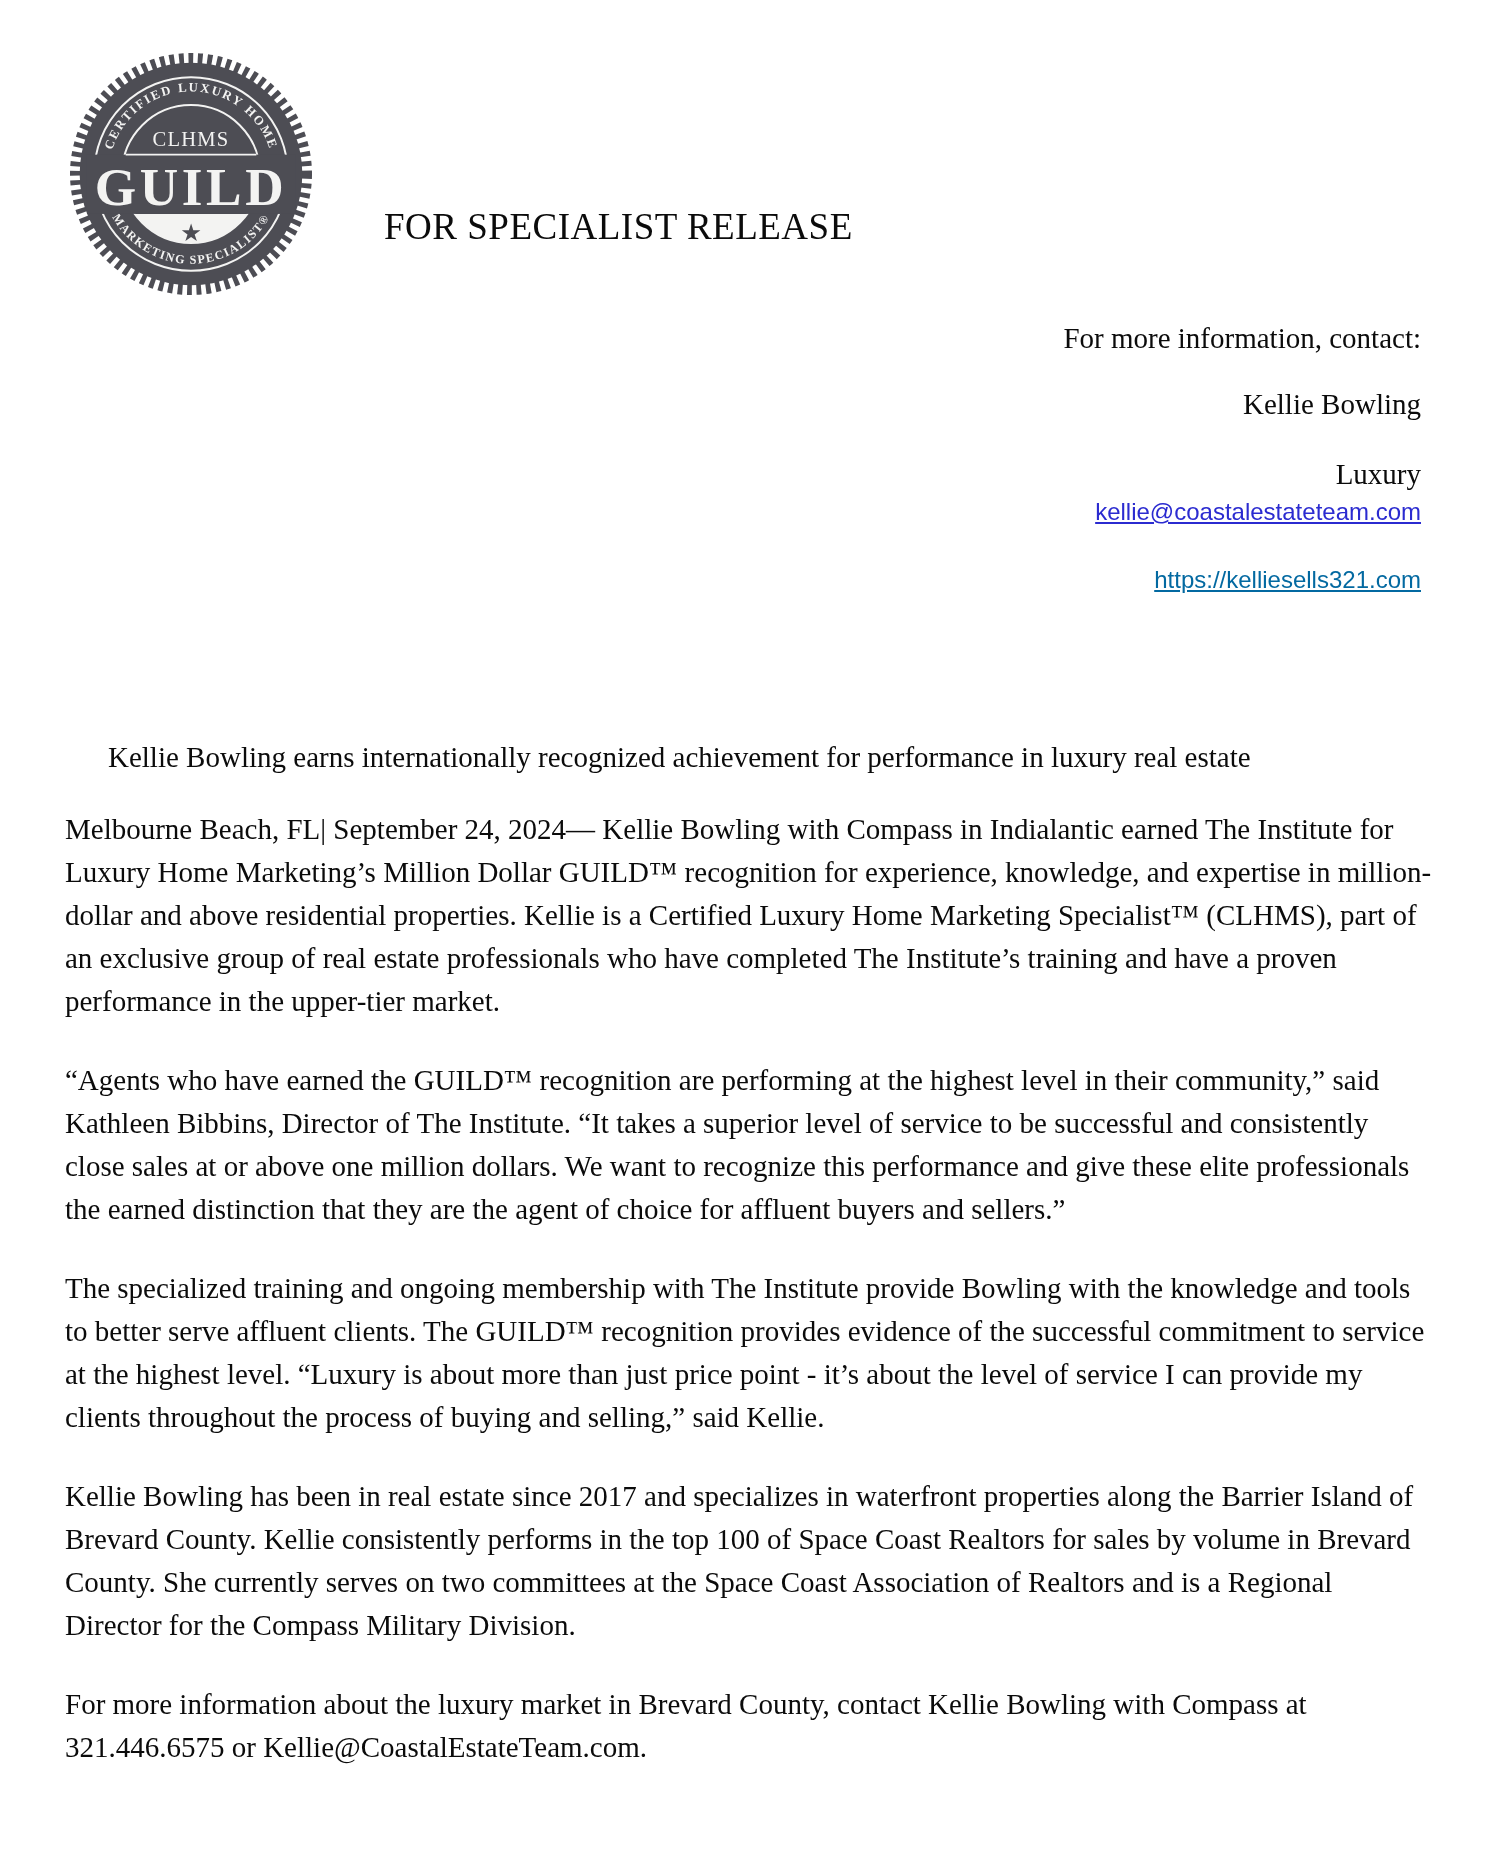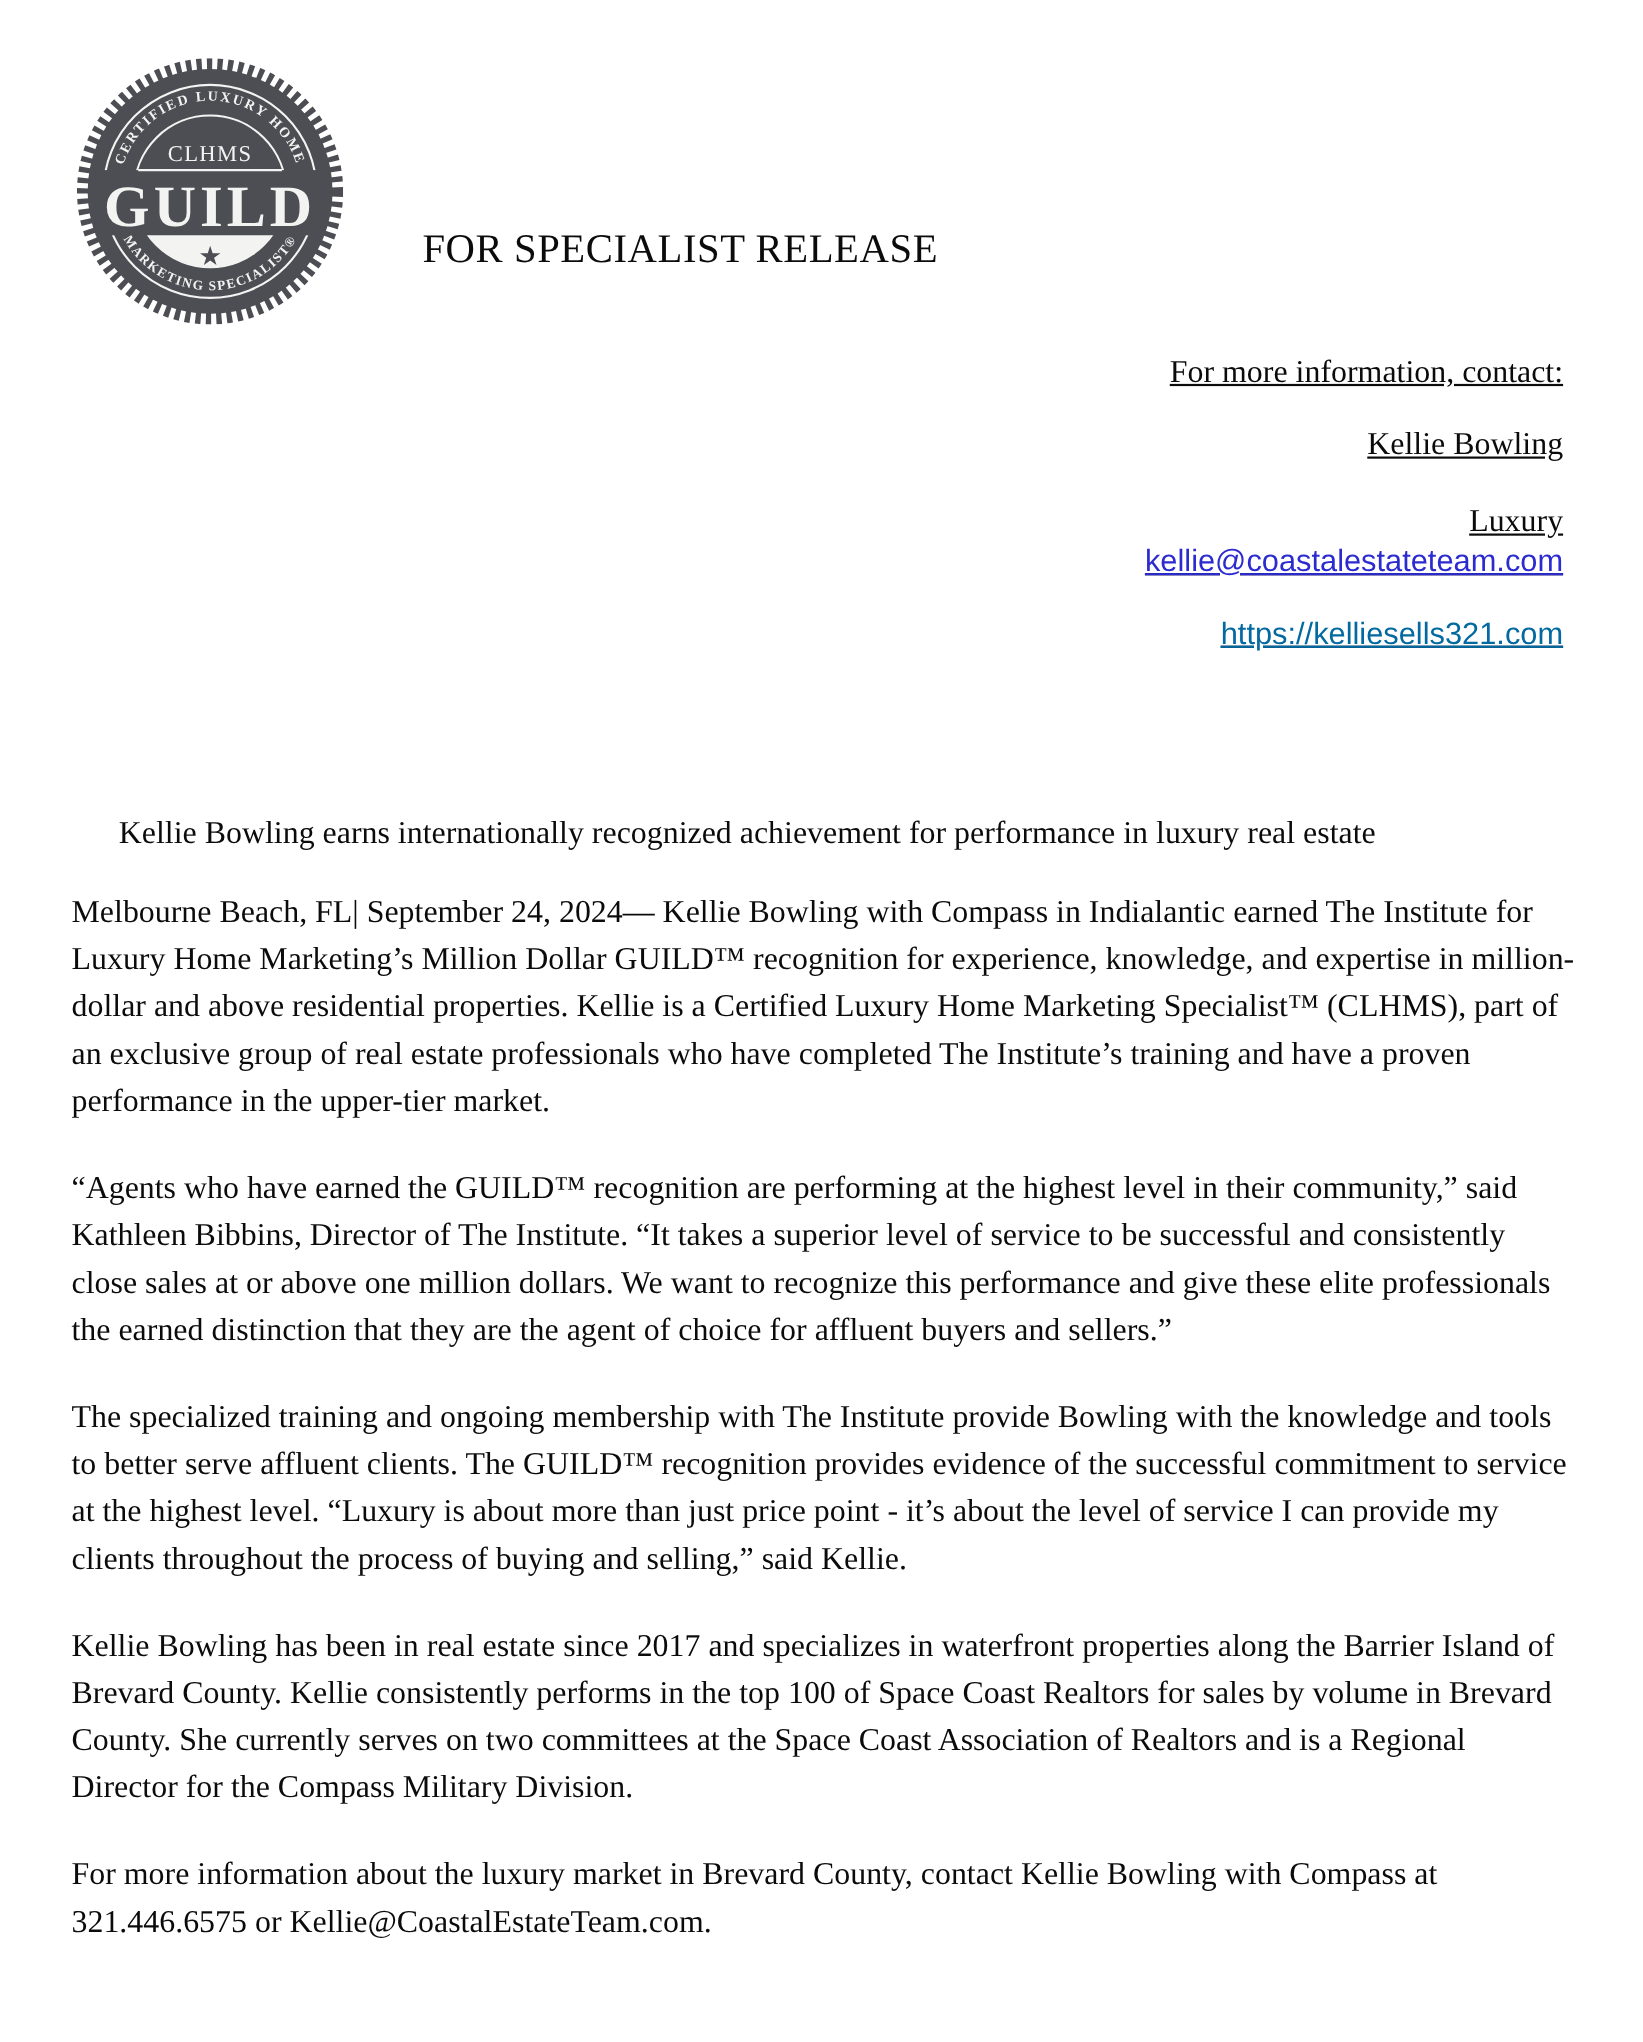--- a/index.html
+++ b/index.html
@@ -9,30 +9,30 @@
   }
   .seal { position: absolute; left: 70px; top: 53px; width: 242px; height: 242px; }
   .seal svg { width: 100%; height: 100%; display: block; }
   .seal-serif { font-family: "Liberation Serif", serif; }
   .release-banner {
     position: absolute; left: 384px; top: 205px;
     font-size: 37px; letter-spacing: 0.5px; white-space: nowrap;
   }
   .contact-block {
     position: absolute; top: 320px; right: 73px;
-    text-align: right; font-size: 29px; line-height: 36px; text-decoration: underline;
+    text-align: right; font-size: 29px; line-height: 36px;
   }
   .contact-heading { margin-bottom: 30px; }
   .contact-name    { margin-bottom: 34px; }
   .contact-company { margin-bottom: 0; }
   .contact-phone   { margin-bottom: 38px; }
   .contact-link-row { margin-bottom: 30px; }
   .contact-link {
     font-family: "Liberation Sans", sans-serif;
-    font-size: 28px; text-decoration: underline; cursor: pointer;
+    font-size: 24px; text-decoration: underline; cursor: pointer;
   }
   .main-text {
     position: absolute; left: 65px; top: 736px; width: 1368px;
     font-size: 29px; line-height: 43px;
   }
   .headline { margin: 0 0 29px 0; text-indent: 43px; }
   .main-text p.body-par { margin: 0 0 36px 0; }
 </style>
 </head>
 <body>

